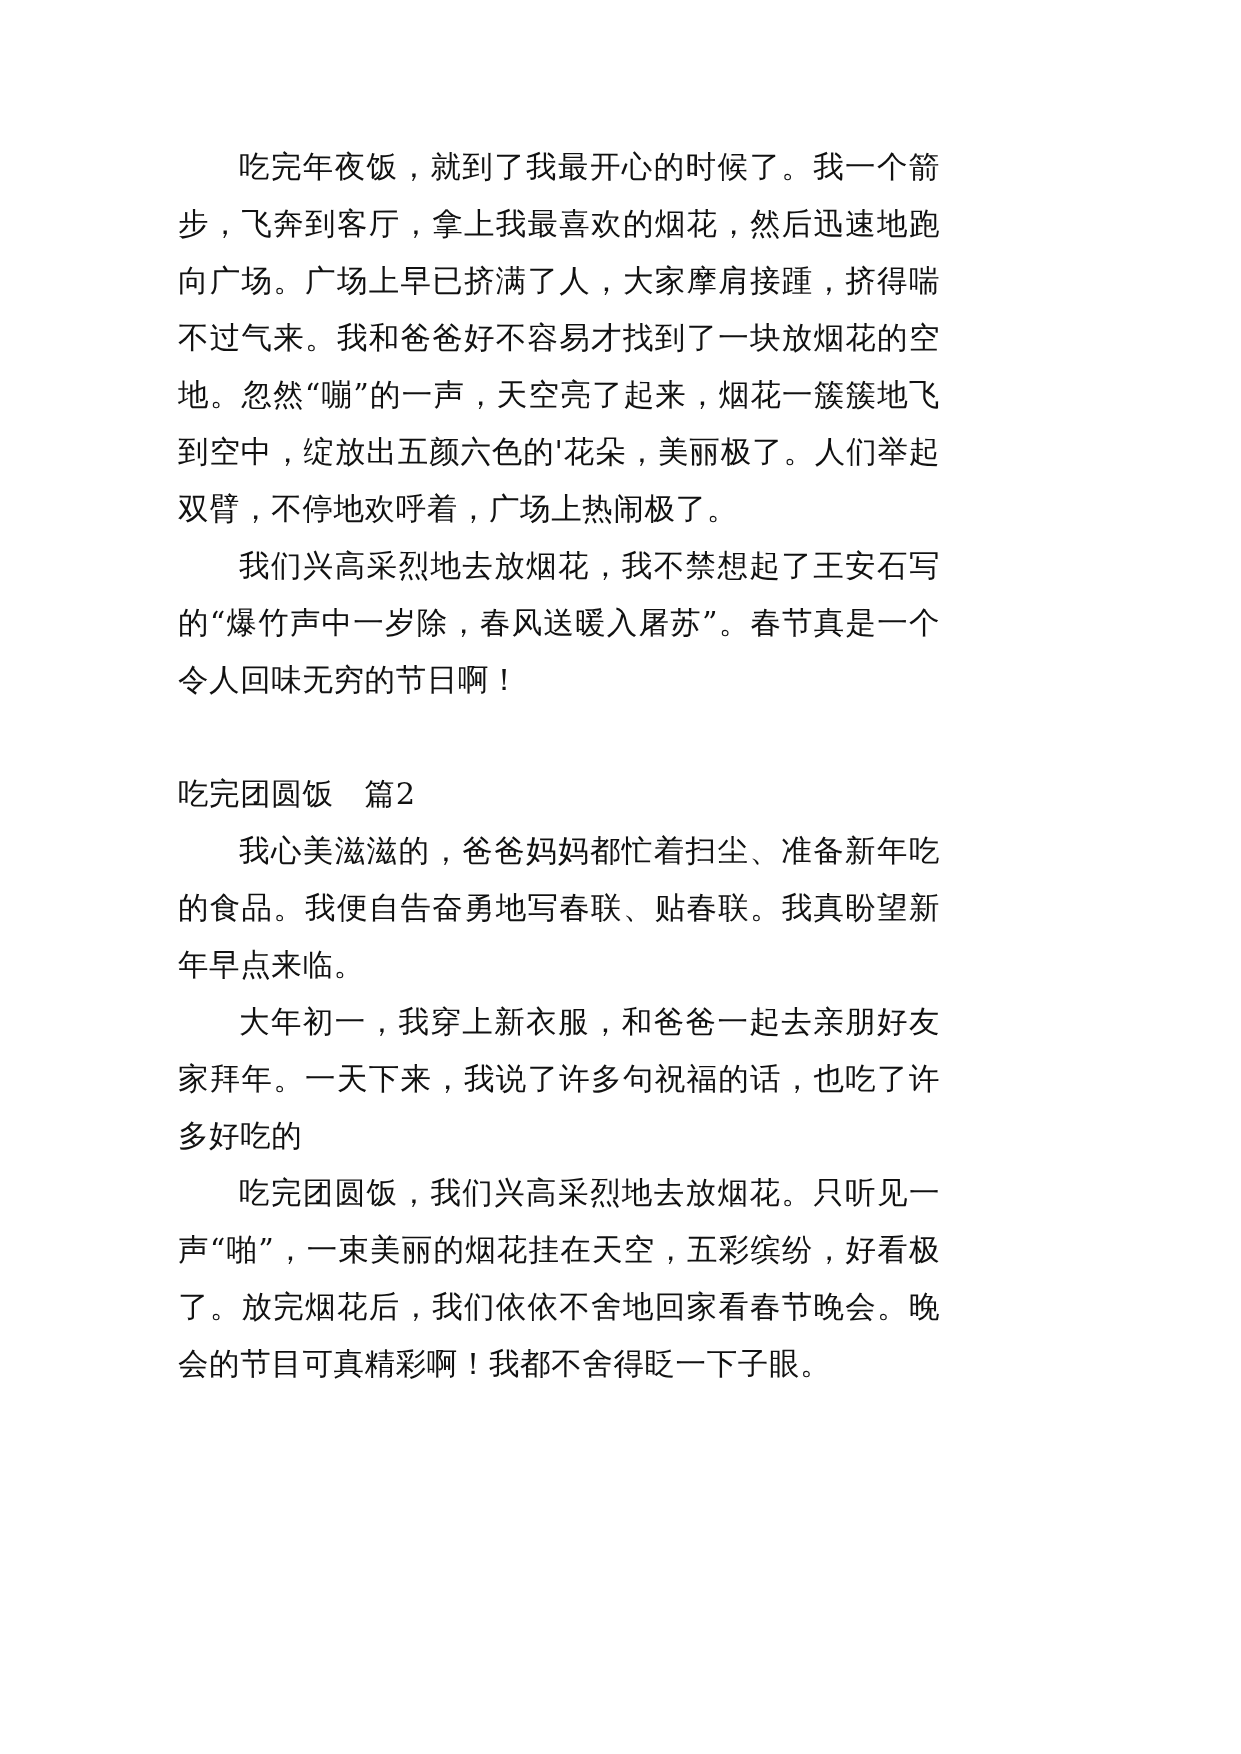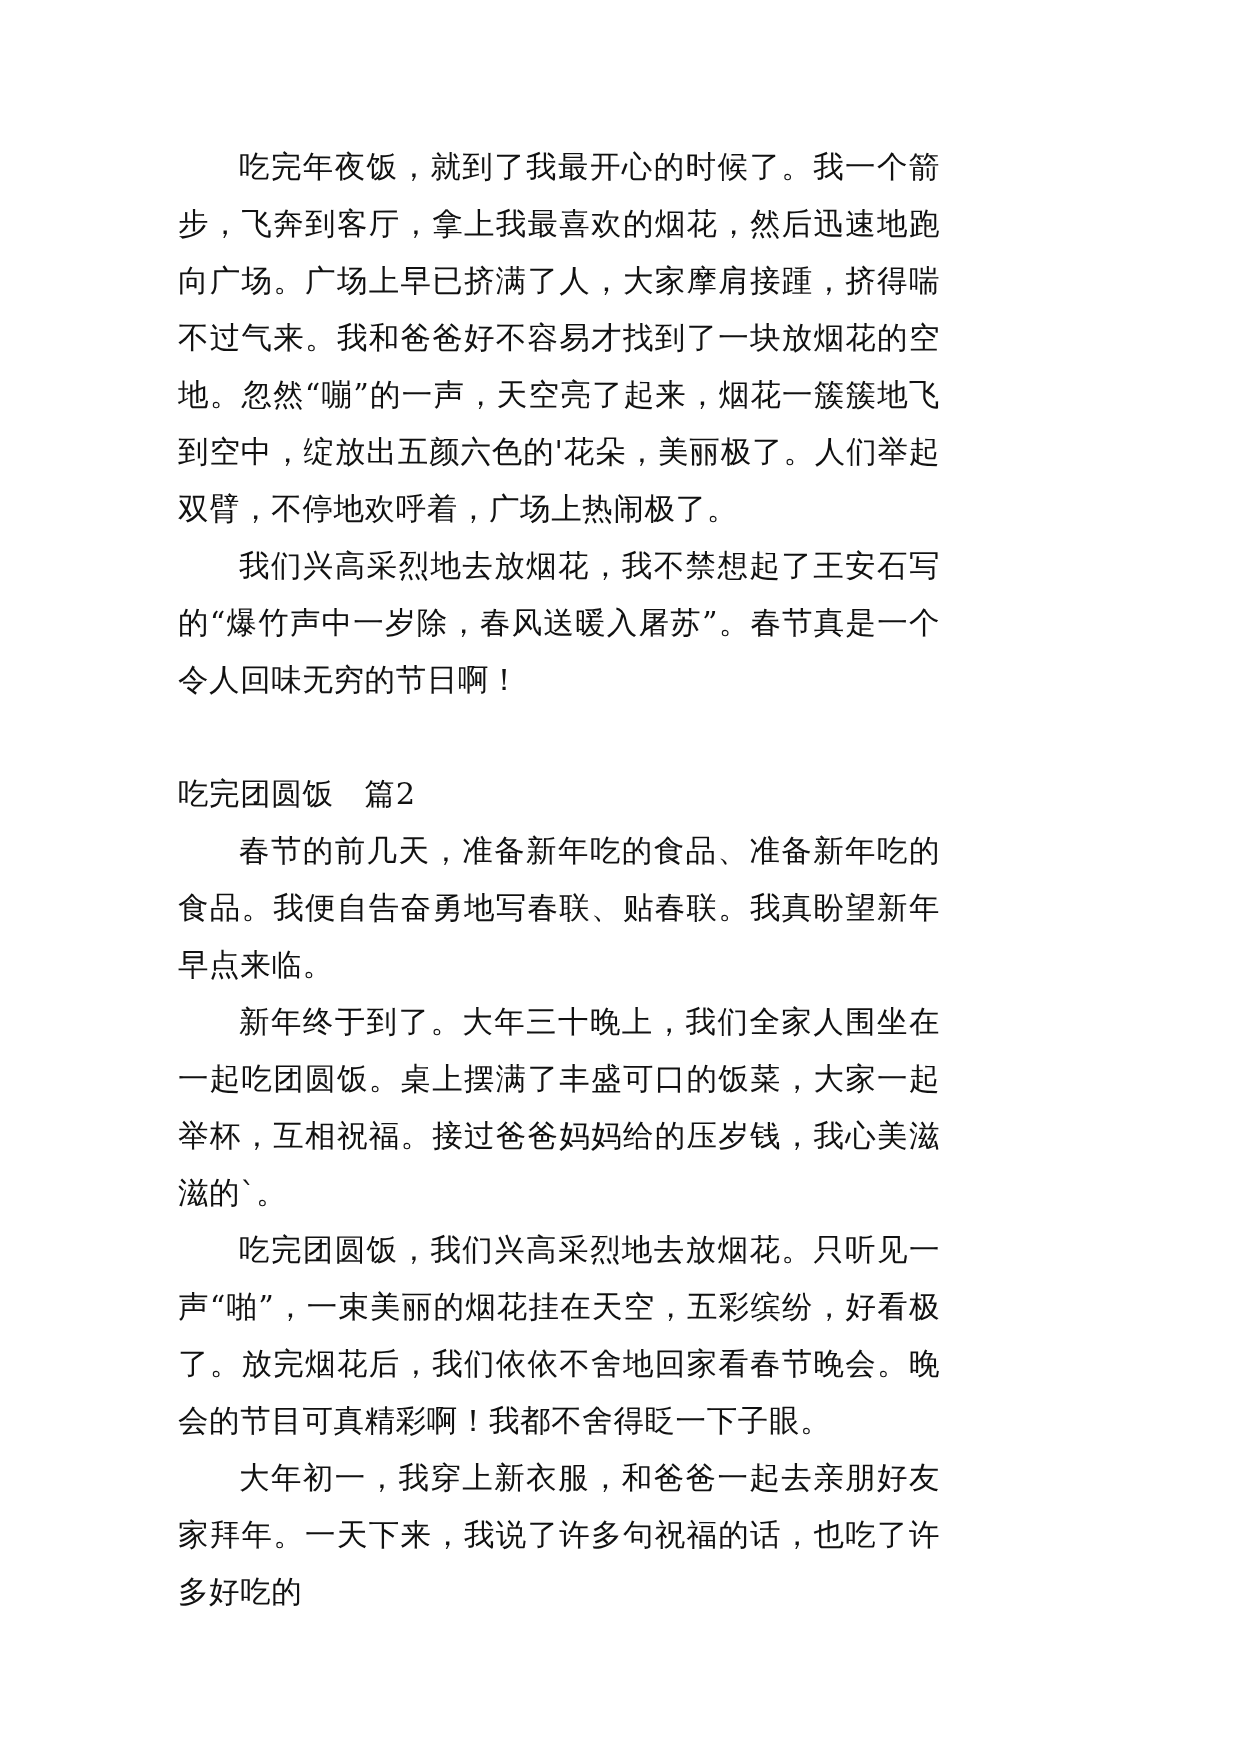--- a/index.html
+++ b/index.html
@@ -49,22 +49,21 @@
   <div class="doc-body">
 
     <p class="para">吃完年夜饭，就到了我最开心的时候了。我一个箭步，飞奔到客厅，拿上我最喜欢的烟花，然后迅速地跑向广场。广场上早已挤满了人，大家摩肩接踵，挤得喘不过气来。我和爸爸好不容易才找到了一块放烟花的空地。忽然“嘣”的一声，天空亮了起来，烟花一簇簇地飞到空中，绽放出五颜六色的'花朵，美丽极了。人们举起双臂，不停地欢呼着，广场上热闹极了。</p>
 
     <p class="para">我们兴高采烈地去放烟花，我不禁想起了王安石写的“爆竹声中一岁除，春风送暖入屠苏”。春节真是一个令人回味无穷的节日啊！</p>
 
     <div class="spacer-lg"></div>
 
     <p class="heading">吃完团圆饭　篇2</p>
 
-    <p class="para">春节的前几天，准备新年吃的食品、准备新年吃的食品。我便自告奋勇地写春联、贴春联。我真盼望新年早点来临。</p>
+    <p class="para">我心美滋滋的，爸爸妈妈都忙着扫尘、准备新年吃的食品。我便自告奋勇地写春联、贴春联。我真盼望新年早点来临。</p>
 
-    <p class="para">新年终于到了。大年三十晚上，我们全家人围坐在一起吃团圆饭。桌上摆满了丰盛可口的饭菜，大家一起举杯，互相祝福。接过爸爸妈妈给的压岁钱，我心美滋滋的`。</p>
+
+    <p class="para">大年初一，我穿上新衣服，和爸爸一起去亲朋好友家拜年。一天下来，我说了许多句祝福的话，也吃了许多好吃的</p>
 
     <p class="para">吃完团圆饭，我们兴高采烈地去放烟花。只听见一声“啪”，一束美丽的烟花挂在天空，五彩缤纷，好看极了。放完烟花后，我们依依不舍地回家看春节晚会。晚会的节目可真精彩啊！我都不舍得眨一下子眼。</p>
-
-    <p class="para">大年初一，我穿上新衣服，和爸爸一起去亲朋好友家拜年。一天下来，我说了许多句祝福的话，也吃了许多好吃的</p>
 
   </div>
 </div>
 
 </body></html>

